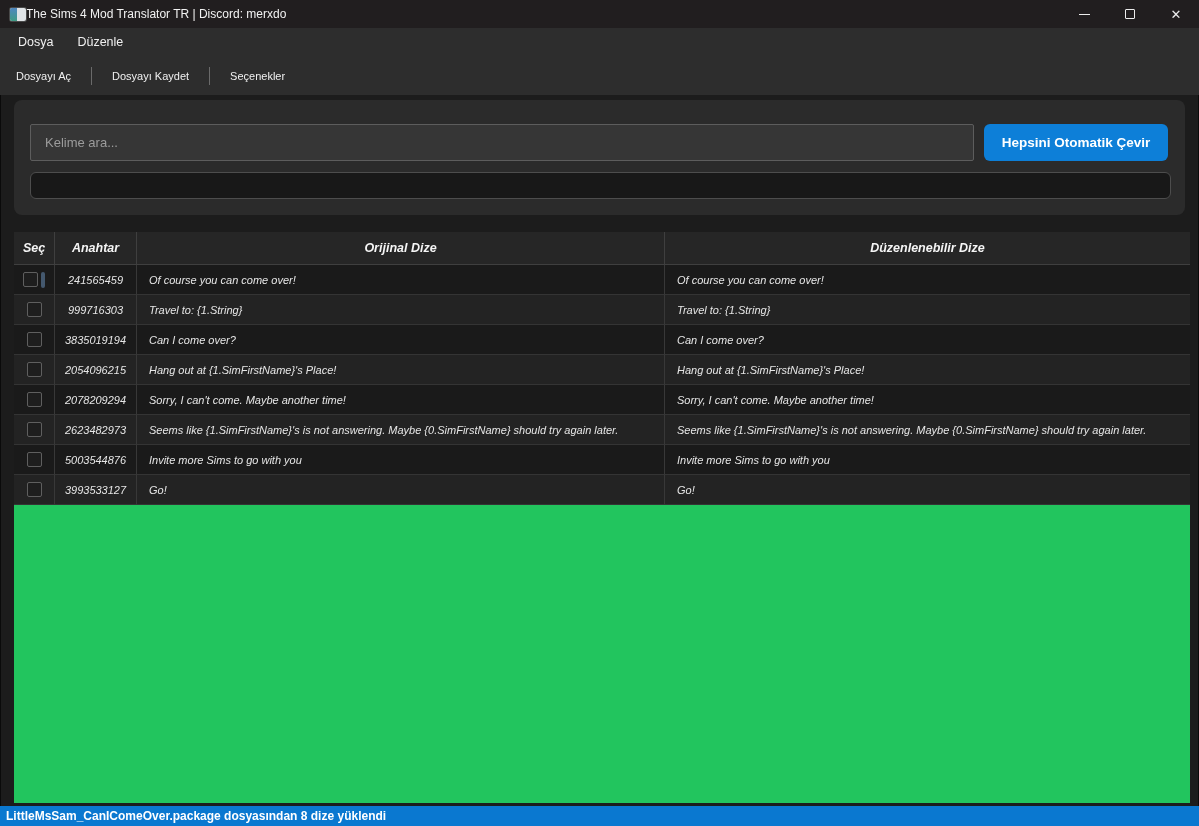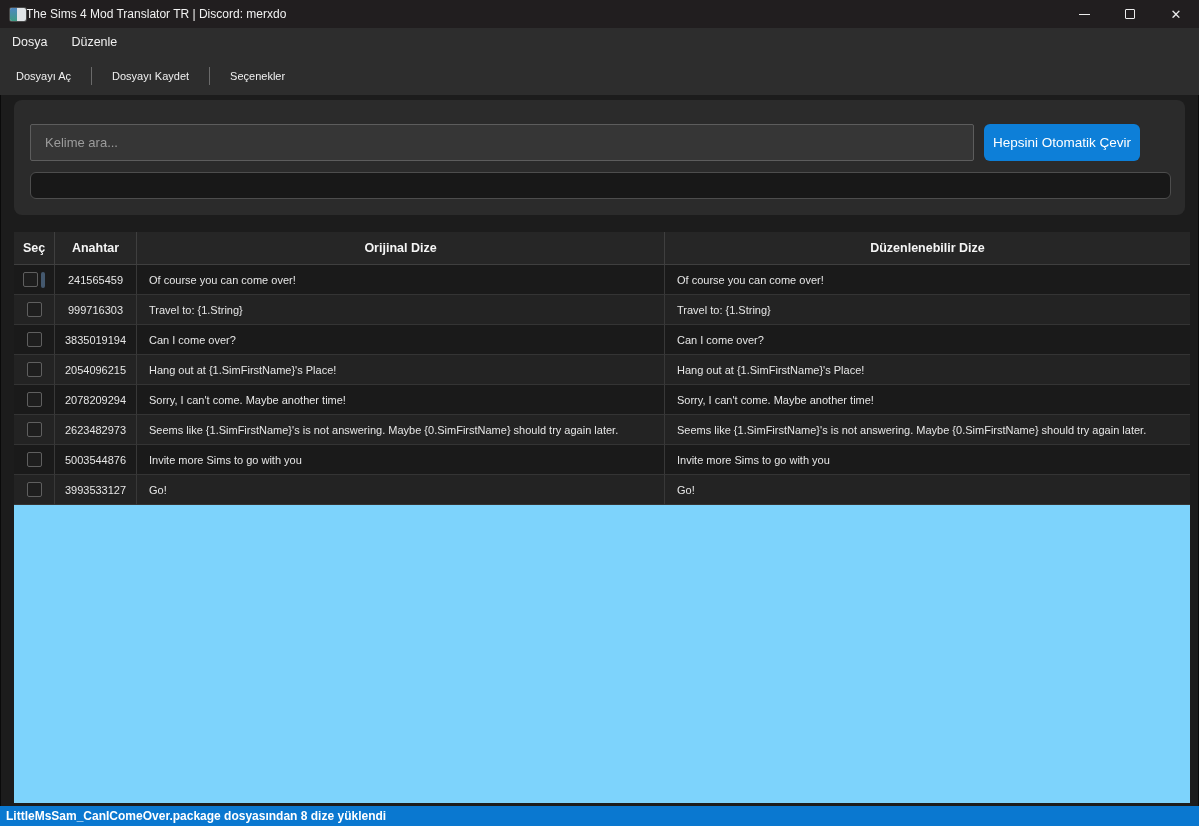--- a/index.html
+++ b/index.html
@@ -37,21 +37,21 @@
     color:#ececec; cursor:default;
   }
   .glyph-min { width:11px; height:0; border-top:1px solid #ececec; }
   .glyph-max { width:10px; height:10px; border:1px solid #ececec; border-radius:1px; }
   .glyph-close { font-size:13px; line-height:1; }
 
   
   .menubar {
     position:absolute; top:28px; left:0; right:0; height:28px;
     background:#2d2d2d;
-    display:flex; align-items:center; 
+    display:flex; align-items:center; padding-left:6px;
   }
   .menu-item { font-size:12.5px; color:#f0f0f0; padding:5px 12px; }
   .toolbar {
     position:absolute; top:56px; left:0; right:0; height:39px;
     background:#2d2d2d;
     display:flex; align-items:center; padding-left:6px;
   }
   .tool-item { font-size:11px; color:#f0f0f0; padding:7px 10px; }
   .tool-sep { width:1px; height:18px; background:#6a6a6a; margin:0 10px; }
 
@@ -62,38 +62,39 @@
   }
   .search-input {
     position:absolute; left:16px; top:24px; width:944px; height:37px;
     background:#363636; border:1px solid #5d5d5d; border-radius:2px;
     color:#e8e8e8; font-size:13px; padding:0 14px;
     font-family:"Liberation Sans", sans-serif;
     outline:none;
   }
   .search-input::placeholder { color:#9c9c9c; }
   .translate-btn {
-    position:absolute; left:970px; top:24px; width:156px; height:37px;
+    position:absolute; left:970px; top:24px; width:184px; height:37px;
     border:none; border-radius:6px;
     background:#0d7fd8; color:#ffffff;
     font-family:"Liberation Sans", sans-serif;
-    font-size:13.5px; font-weight:normal;
+    font-size:13.5px; font-weight:bold;
     cursor:pointer;
   }
   .progress-bar {
     position:absolute; left:16px; top:72px; width:1141px; height:27px;
     background:#181818; border:1px solid #4d4d4d; border-radius:6px;
     overflow:hidden;
   }
   .progress-fill { height:100%; width:0%; background:#0d7fd8; }
 
   
   .grid {
     position:absolute; left:14px; top:232px; width:1176px; height:571px;
-    background:#7dd3fc;
+    background:#22c55e;
+    font-style:italic;
   }
   .grid-header {
     display:grid; grid-template-columns:41px 82px 528px 1fr;
     height:33px; background:#262626;
   }
   .grid-header .hcell {
     display:flex; align-items:center; justify-content:center;
     font-size:12.5px; font-weight:bold; color:#f5f5f5;
     border-right:1px solid #3f3f3f; border-bottom:1px solid #3f3f3f;
   }

